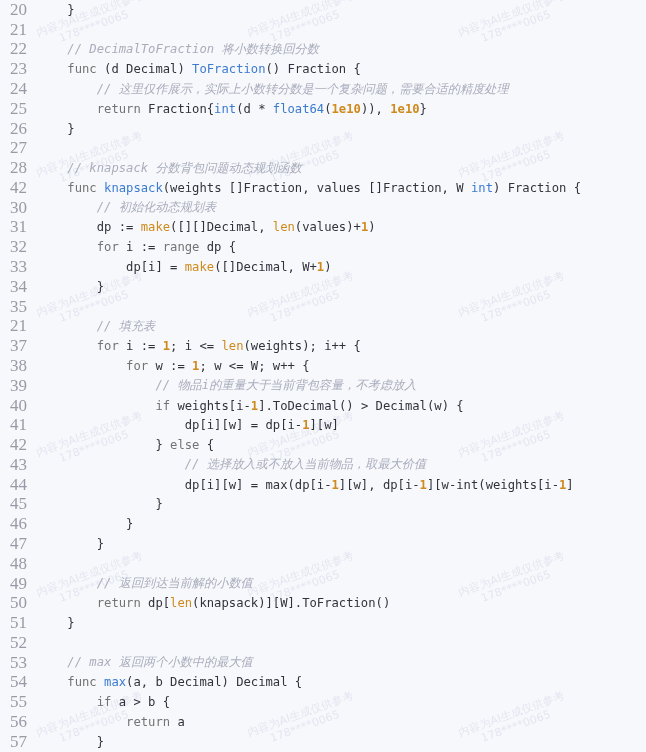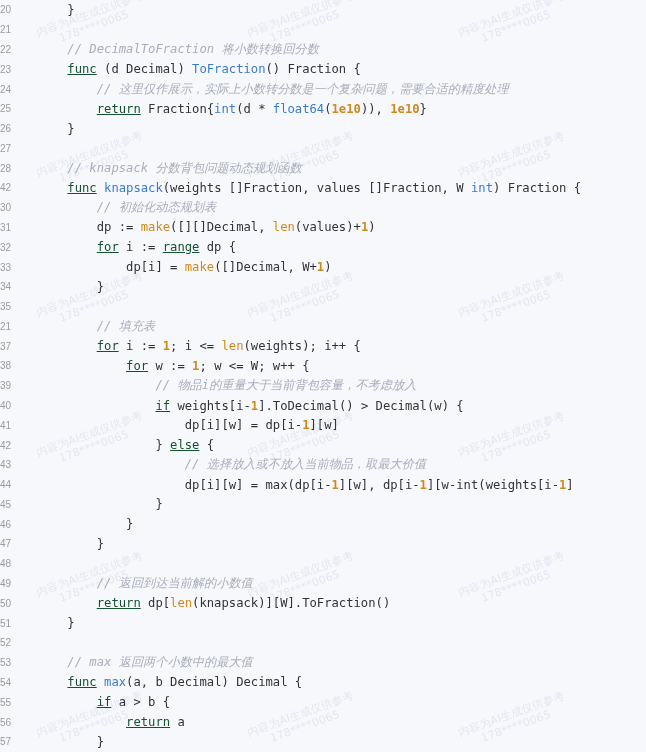--- a/index.html
+++ b/index.html
@@ -47,36 +47,37 @@
   .code-row {
     position: relative;
     height: 19.79px;
     display: flex;
     align-items: center;
     white-space: pre;
   }
   .gutter {
     width: 34px;
     min-width: 34px;
+    text-align: right;
     padding-right: 7px;
     box-sizing: border-box;
     color: #9a9aa6;
-    font-size: 10px;
-    font-family: Liberation Sans, sans-serif;
+    font-size: 17px;
+    font-family: Liberation Serif, serif;
     user-select: none;
   }
   .code {
     flex: 1;
     font-size: 12.2px;
     color: #32323c;
     letter-spacing: 0px;
     overflow: hidden;
     padding-left: 4px;
   }
-  .tok-kw   { color: #14532d; text-decoration: underline; }
+  .tok-kw   { color: #737373; }
   .tok-fn   { color: #3a7bd0; }
   .tok-type { color: #3a7bd0; }
   .tok-num  { color: #d08a1b; font-weight: bold; }
   .tok-bi   { color: #d08a1b; }
   .tok-cm   { color: #a9adbb; font-style: italic; }
   .tok-pl   { color: #32323c; }
 </style>
 </head>
 <body>
 

